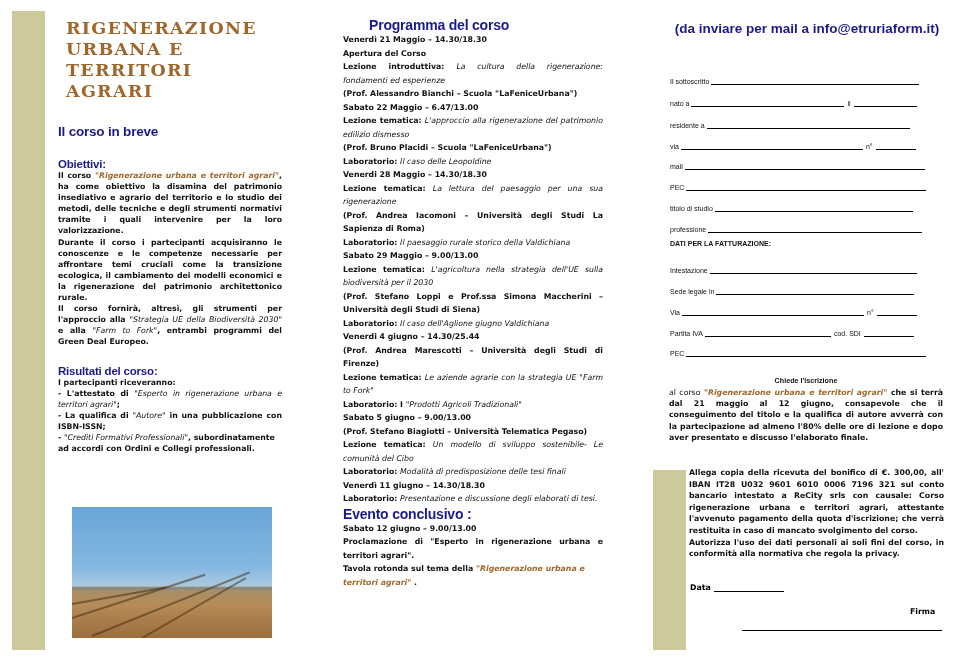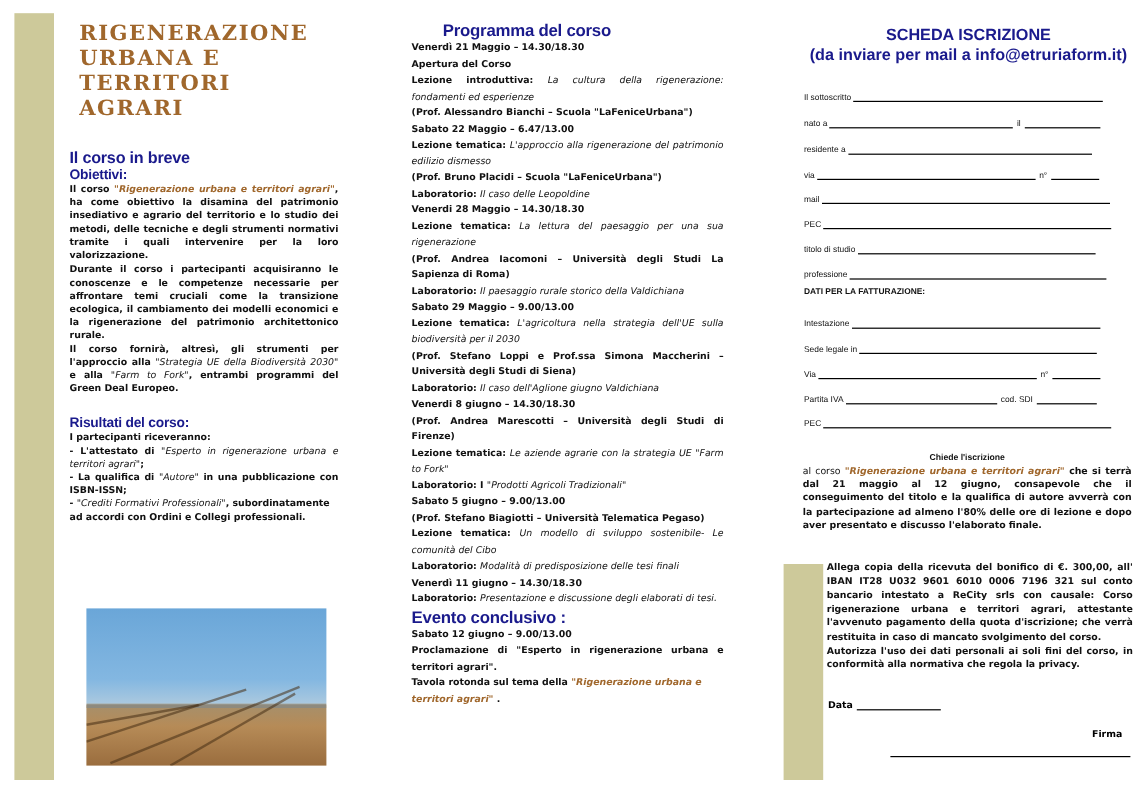--- a/index.html
+++ b/index.html
@@ -15,21 +15,21 @@
   #brochure-title {
     font-family: "DejaVu Serif", serif; font-weight: bold; color: #a0672c;
     font-size: 17.5px; line-height: 21px; letter-spacing: 1.3px; margin-left: 8px;
   }
   #brochure-title span { display: block; }
   .section-heading {
     font-family: "Liberation Sans", sans-serif; font-weight: bold; color: #1a1a8c;
     letter-spacing: -0.2px;
   }
   #course-brief-heading { font-size: 13.5px; margin-top: 22px; }
-  #objectives-heading { font-size: 11.5px; margin-top: 1px; }
+  #objectives-heading { font-size: 11.5px; margin-top: 19px; }
   #results-heading { font-size: 11.5px; margin-top: 17px; }
   .body-text {
     font-family: "DejaVu Sans", sans-serif; font-size: 7.8px; line-height: 11.1px;
     text-align: justify; font-weight: 600; color: #111;
   }
   .body-text p { margin: 0; }
   .accent { color: #a0672c; font-style: italic; font-weight: 600; }
   .it { font-style: italic; font-weight: 500; }
 
   #field-photo {
@@ -134,40 +134,39 @@
       <div class="prog-line"><span>(Prof. Bruno Placidi – Scuola "LaFeniceUrbana")</span></div>
       <div class="prog-line"><span>Laboratorio: </span><span class="it">Il caso delle Leopoldine</span></div>
       <div class="prog-line"><span>Venerdi 28 Maggio – 14.30/18.30</span></div>
       <div class="prog-line"><span>Lezione tematica:  </span><span class="it">La lettura del paesaggio per una sua rigenerazione</span></div>
       <div class="prog-line"><span>(Prof. Andrea Iacomoni – Università degli Studi La Sapienza di Roma)</span></div>
       <div class="prog-line"><span>Laboratorio:  </span><span class="it">Il paesaggio rurale storico della Valdichiana</span></div>
       <div class="prog-line"><span>Sabato 29 Maggio –  9.00/13.00</span></div>
       <div class="prog-line"><span>Lezione tematica: </span><span class="it">L'agricoltura nella strategia dell'UE sulla biodiversità  per il 2030</span></div>
       <div class="prog-line"><span>(Prof. Stefano Loppi e Prof.ssa Simona Maccherini – Università degli Studi di Siena)</span></div>
       <div class="prog-line"><span>Laboratorio: </span><span class="it">Il caso dell'Aglione giugno Valdichiana</span></div>
-      <div class="prog-line"><span>Venerdi  8 giugno – 14.30/18.30</span></div>
+      <div class="prog-line"><span>Venerdi  4 giugno – 14.30/25.44</span></div>
       <div class="prog-line"><span>(Prof. Andrea Marescotti – Università degli Studi di Firenze)</span></div>
       <div class="prog-line"><span>Lezione tematica: </span><span class="it">Le aziende agrarie con la strategia UE "Farm to Fork"</span></div>
       <div class="prog-line"><span>Laboratorio: I </span><span class="it">"Prodotti Agricoli Tradizionali"</span></div>
       <div class="prog-line"><span> Sabato 5 giugno – 9.00/13.00</span></div>
       <div class="prog-line"><span>(Prof. Stefano Biagiotti – Università Telematica Pegaso)</span></div>
       <div class="prog-line"><span>Lezione tematica: </span><span class="it">Un modello di sviluppo sostenibile- Le comunità del Cibo</span></div>
       <div class="prog-line"><span>Laboratorio: </span><span class="it">Modalità di predisposizione delle tesi finali</span></div>
       <div class="prog-line"><span>Venerdì  11 giugno – 14.30/18.30</span></div>
       <div class="prog-line"><span>Laboratorio: </span><span class="it">Presentazione e discussione degli elaborati di tesi.</span></div>
     </div>
   <h2 class="section-heading" id="closing-heading">Evento conclusivo :</h2>
   <div class="prog-line">Sabato 12 giugno  – 9.00/13.00</div>
   <div class="prog-line">Proclamazione di "Esperto in rigenerazione urbana e territori agrari".</div>
   <div class="prog-line" style="text-align:left"><span>Tavola rotonda sul tema della </span><span class="accent">"Rigenerazione urbana e territori agrari"</span><span> .</span></div>
 </div>
 
 <div id="right-panel">
   <h2 id="form-title">
-    <div>SCHEDA ISCRIZIONE</div>
     <div>(da inviare per mail a info@etruriaform.it)</div>
   </h2>
 </div>
 
 <div class="form-row" style="top:73px">
   <span class="lbl">Il sottoscritto</span>
     <span class="line" style="width:208px"></span>
 </div>
 <div class="form-row" style="top:95px">
   <span class="lbl">nato a</span>

